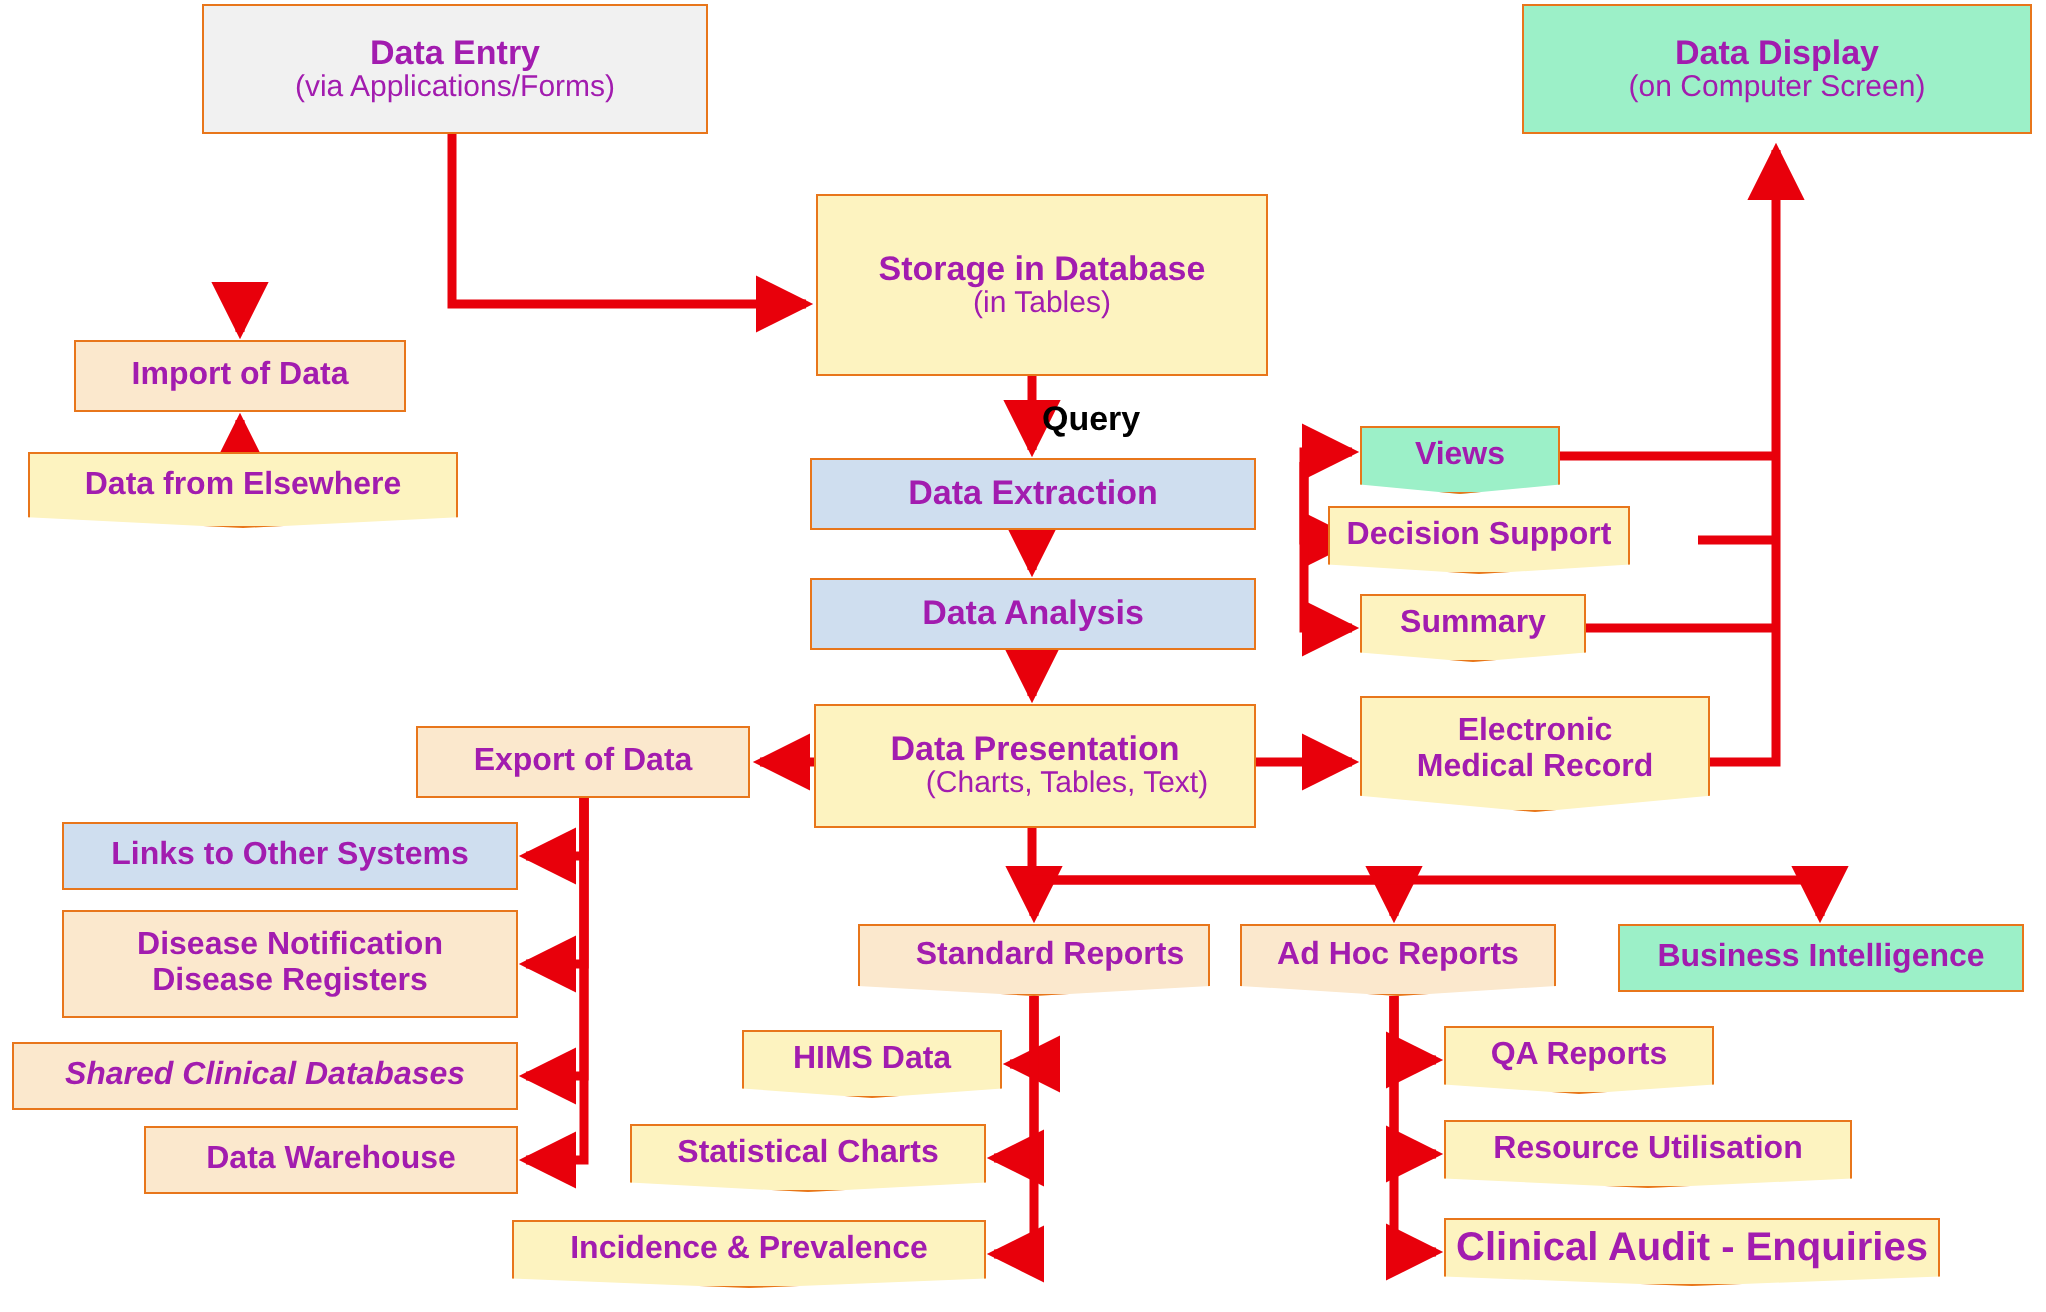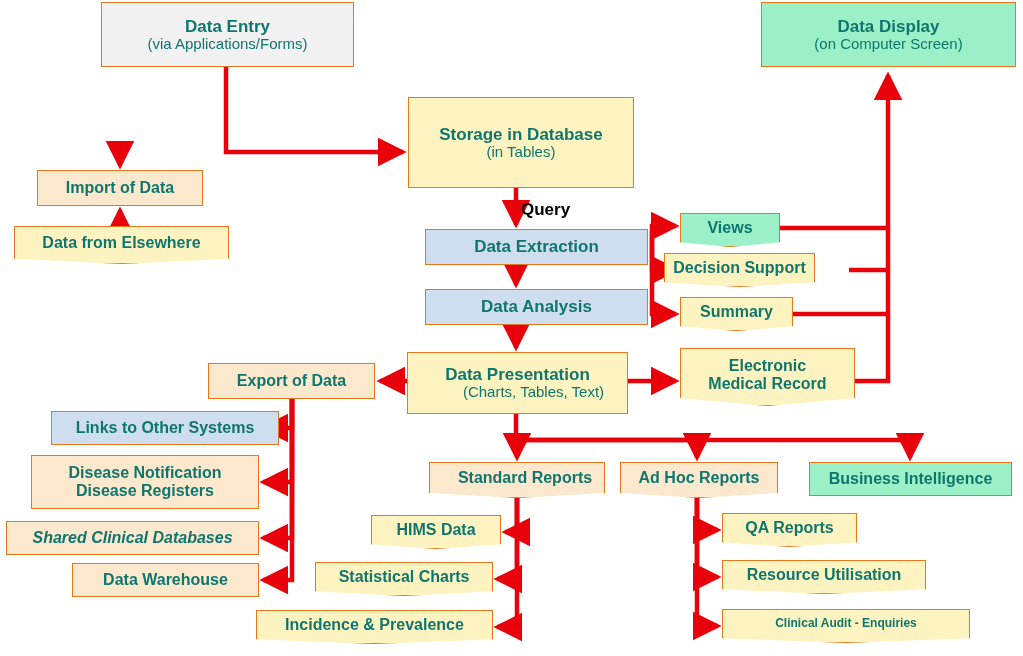--- a/index.html
+++ b/index.html
@@ -1,26 +1,26 @@
 <!DOCTYPE html>
 <html><head>
 <meta charset="utf-8">
 <style>
   html,body{margin:0;padding:0;background:#ffffff;}
   body{width:1023px;height:656px;position:relative;overflow:hidden;
        font-family:"Liberation Sans",sans-serif;}
   #canvas{position:absolute;left:0;top:0;width:1023px;height:656px;}
   .node{position:absolute;box-sizing:border-box;border:1.5px solid #e8761b;
         display:flex;flex-direction:column;align-items:center;justify-content:center;
-        text-align:center;color:#0f766e;line-height:1.12;}
+        text-align:center;color:#a21caf;line-height:1.12;}
   .node .l1{font-weight:bold;}
   .node .l2{font-weight:normal;}
   .yellow{background:#fdf3c0;}
   .cream{background:#fbe8cd;}
-  .blue{background:#cfdeef;margin-left:20px;}
+  .blue{background:#cfdeef;}
   .green{background:#9cf0c8;}
   .grey{background:#f1f1f1;}
   
   .ribbon{clip-path:polygon(0% 0%,100% 0%,100% 86%,50% 100%,0% 86%);}
   svg{position:absolute;left:0;top:0;overflow:visible;}
   .tbl{position:absolute;box-sizing:border-box;}
   .tbl div{box-sizing:border-box;border:1px solid #4472a8;}
 </style>
 </head>
 <body>
@@ -176,16 +176,16 @@
       <div class="node yellow ribbon" style="left: 722px; top: 560px; width: 204px; height: 34px; padding-bottom: 4px;">
         <div class="l1" style="font-size: 16px;">Resource Utilisation</div>
       </div>
       <div class="node cream" style="left: 72px; top: 563px; width: 187px; height: 34px;">
         <div class="l1" style="font-size: 16px;">Data Warehouse</div>
       </div>
       <div class="node yellow ribbon" style="left: 256px; top: 610px; width: 237px; height: 34px; padding-bottom: 4px;">
         <div class="l1" style="font-size: 16px;">Incidence &amp; Prevalence</div>
       </div>
       <div class="node yellow ribbon" style="left: 722px; top: 609px; width: 248px; height: 34px; padding-bottom: 4px;">
-        <div class="l1" style="font-size: 12px;">Clinical Audit - Enquiries</div>
+        <div class="l1" style="font-size: 20px;">Clinical Audit - Enquiries</div>
       </div>
     </div>
 </div>
 
 </body></html>

